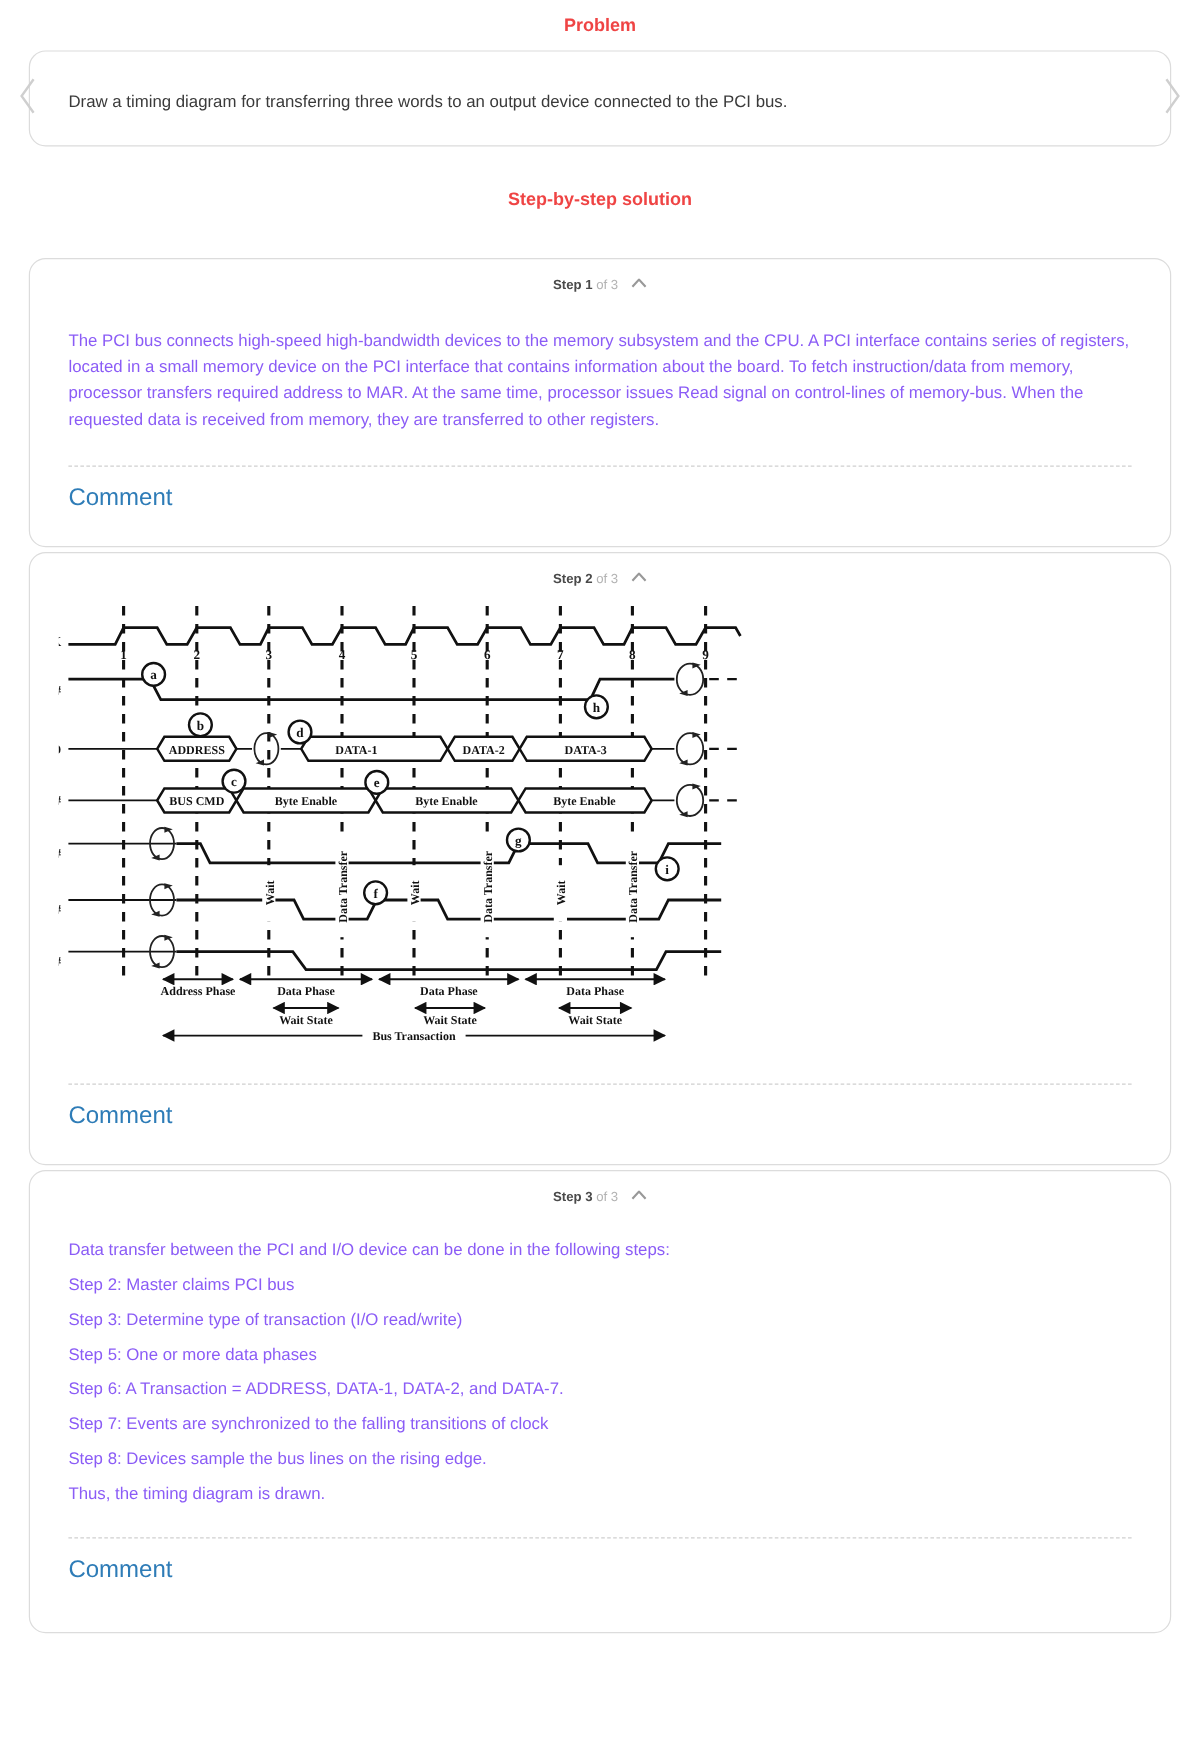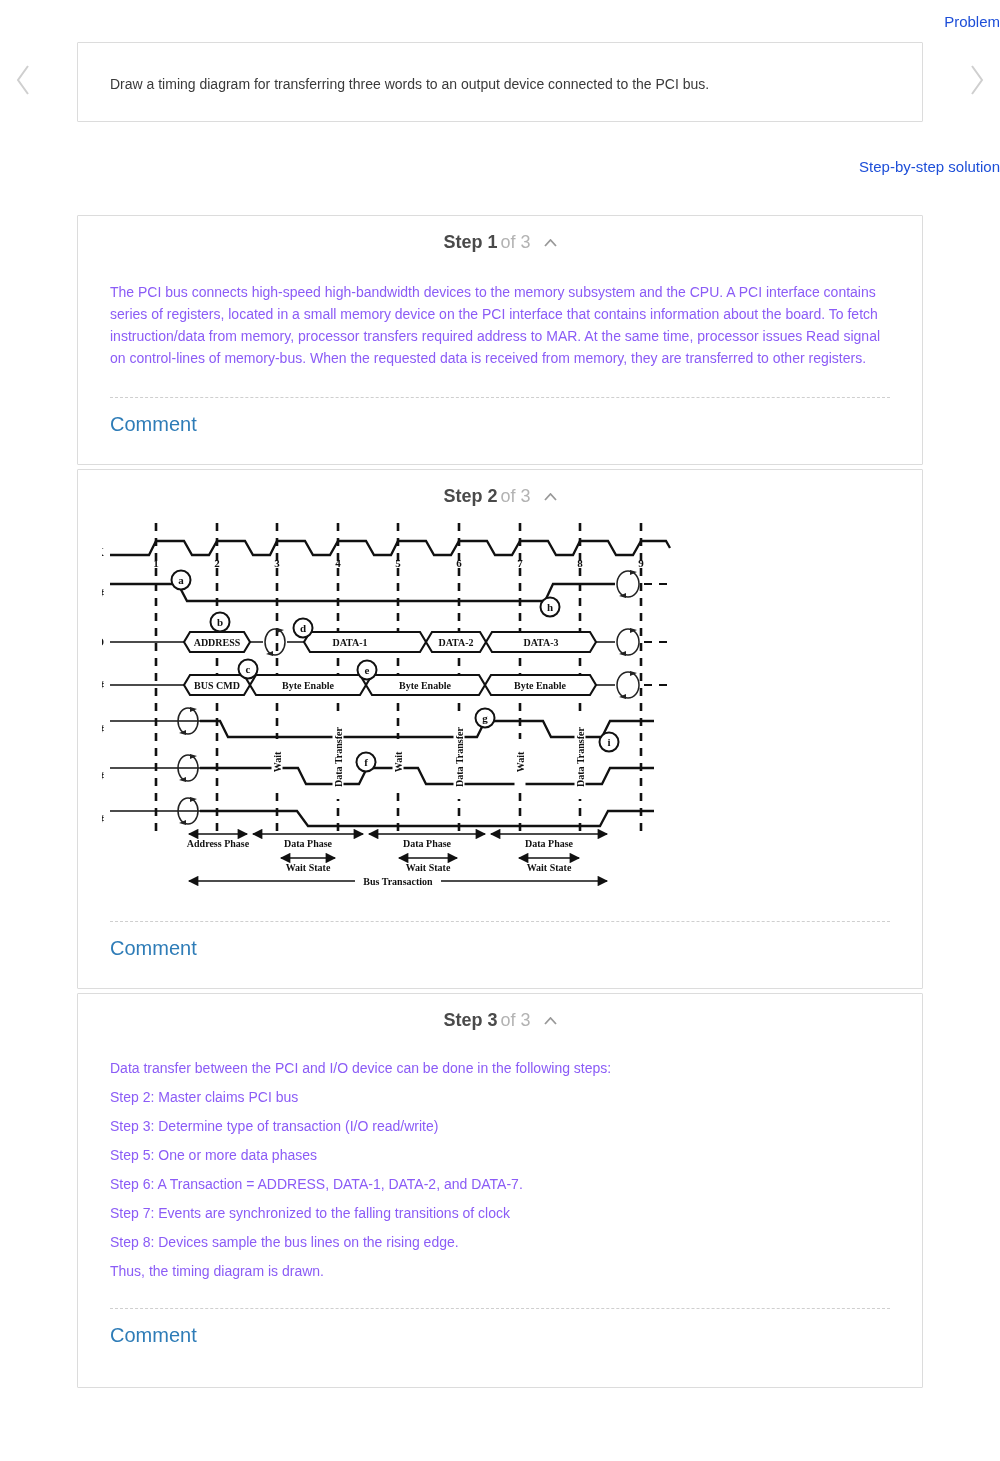--- a/index.html
+++ b/index.html
@@ -1,27 +1,27 @@
 <!DOCTYPE html>
 <html><head>
 <meta charset="utf-8">
 <style>
   html,body{margin:0;padding:0;background:#fff;}
   body{width:1000px;min-height:1461px;font-family:"Liberation Sans",sans-serif;color:#3a3a3a;position:relative;}
-  .center-head{ text-align:right;color:#1d4ed8;font-weight:normal;font-size:15px; }
+  .center-head{ text-align:center;color:#ef4444;font-weight:bold;font-size:15px; }
   #problem-heading{ padding-top:13px; }
-  .card{ margin:0 77px;border:1px solid #dcdcdc;border-radius:1px;background:#fff; }
+  .card{ margin:0 24px;border:1px solid #dcdcdc;border-radius:14px;background:#fff; }
   #problem-card{ margin-top:12px;height:78px; }
   #problem-card p{ margin:0;padding:33px 32px 0;font-size:14px;color:#3a3a3a; }
   .nav-arrow{ position:absolute;top:64px;width:22px;height:34px;background:none;border:none;cursor:pointer;padding:0; }
   #prev-btn{ left:12px; } #next-btn{ right:12px; }
   #solution-heading{ margin-top:36px; }
   .step-card{ margin-top:40px; }
   .step-card + .step-card{ margin-top:4px; }
-  .step-header{ text-align:center;padding-top:16px;font-size:18px; }
+  .step-header{ text-align:center;padding-top:16px;font-size:11px; }
   .step-title{ font-weight:bold;color:#4a4a4a; }
   .step-of{ color:#b3b3b3;margin-left:3px; }
   .collapse-icon{ margin-left:8px;vertical-align:1px; }
   .step-body{ padding:0 32px;font-size:14px;line-height:22px;color:#8b5cf6; }
   .step-body p{ margin:0; }
   #step1-body{ margin-top:28px; }
   #step2-intro{ margin-top:28px; }
   .step3-lines{ margin-top:28px; }
   .step3-lines p{ margin:0 0 11px;line-height:18px; }
   .dashed-divider{ border:none;border-top:1px dashed #cfcfcf;margin:28px 32px 0; }

